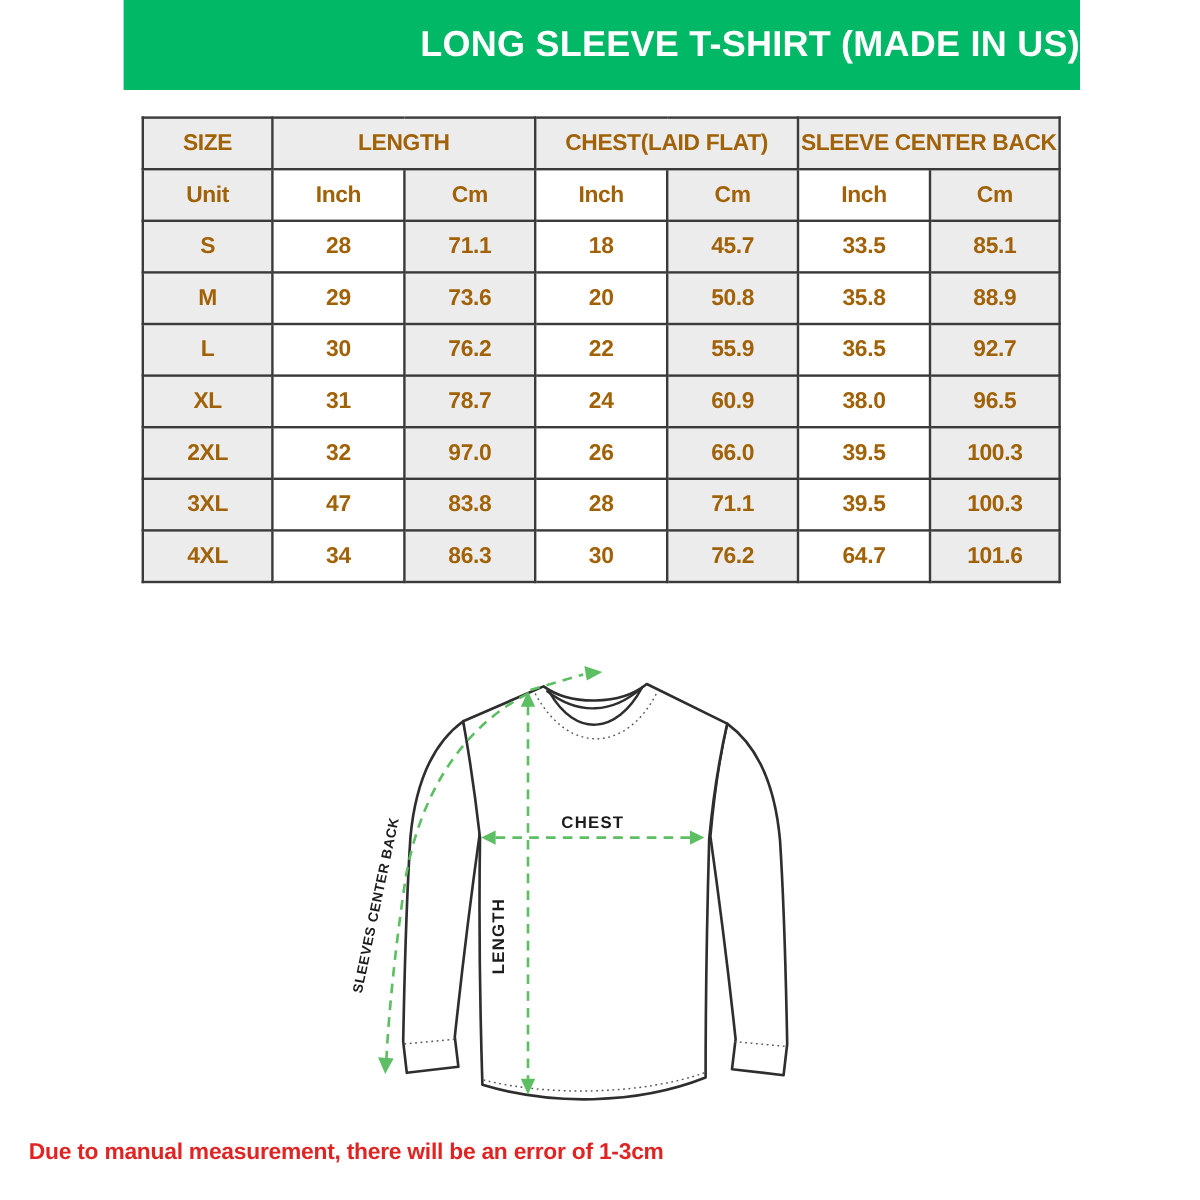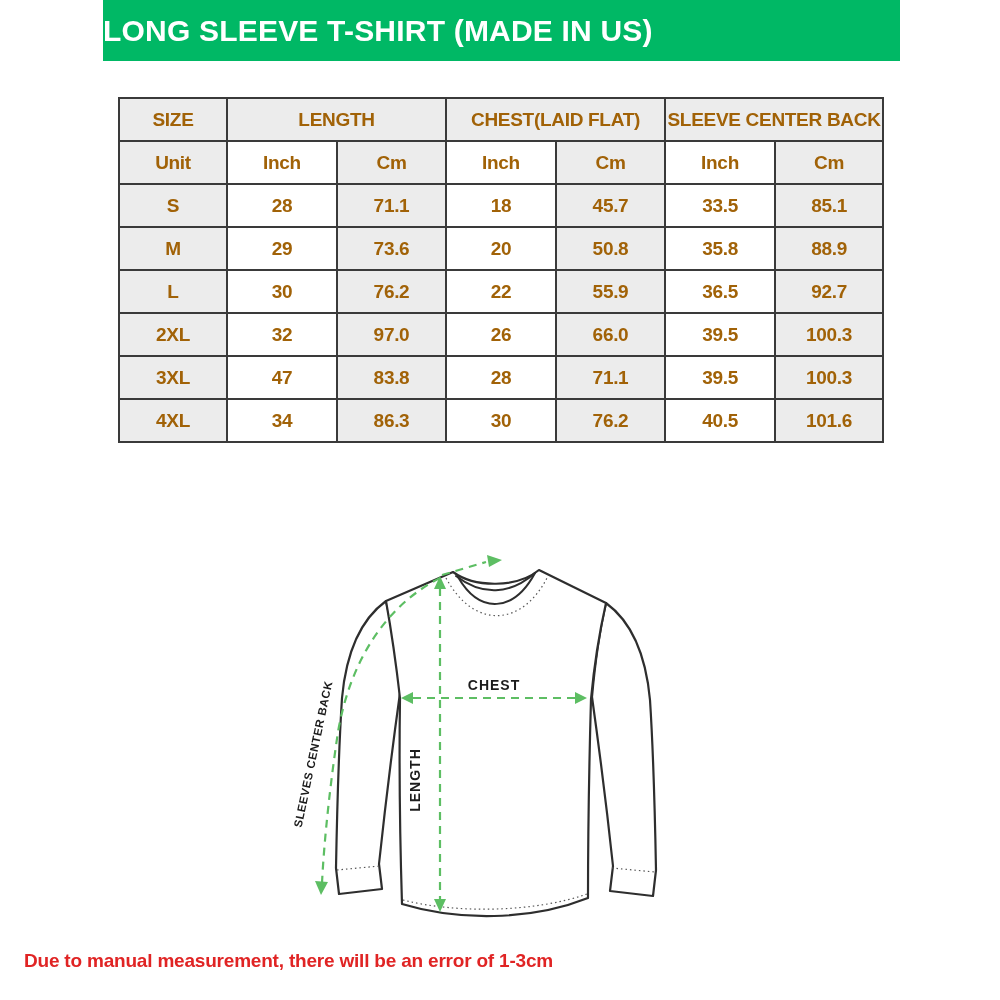--- a/index.html
+++ b/index.html
@@ -13,25 +13,25 @@
     width: 1000px;
     height: 1000px;
     background: #ffffff;
     overflow: hidden;
   }
   .banner {
     position: absolute;
     left: 103px;
     top: 0;
     width: 797px;
-    height: 61px;
+    height: 75px;
     background: #00b865;
     display: flex;
     align-items: center;
-    justify-content: flex-start;
+    justify-content: flex-end;
   }
   .banner-title {
     color: #ffffff;
     font-size: 30px;
     font-weight: 700;
     letter-spacing: 0.2px;
     white-space: nowrap;
   }
   table.size-chart {
     position: absolute;
@@ -131,20 +131,29 @@
         <tr>
           <td class="gray">L</td>
           <td class="white">30</td>
           <td class="gray">76.2</td>
           <td class="white">22</td>
           <td class="gray">55.9</td>
           <td class="white">36.5</td>
           <td class="gray">92.7</td>
         </tr>
         <tr>
+          <td class="gray">XL</td>
+          <td class="white">31</td>
+          <td class="gray">78.7</td>
+          <td class="white">24</td>
+          <td class="gray">60.9</td>
+          <td class="white">38.0</td>
+          <td class="gray">96.5</td>
+        </tr>
+        <tr>
           <td class="gray">2XL</td>
           <td class="white">32</td>
           <td class="gray">97.0</td>
           <td class="white">26</td>
           <td class="gray">66.0</td>
           <td class="white">39.5</td>
           <td class="gray">100.3</td>
         </tr>
         <tr>
           <td class="gray">3XL</td>
@@ -154,21 +163,21 @@
           <td class="gray">71.1</td>
           <td class="white">39.5</td>
           <td class="gray">100.3</td>
         </tr>
         <tr>
           <td class="gray">4XL</td>
           <td class="white">34</td>
           <td class="gray">86.3</td>
           <td class="white">30</td>
           <td class="gray">76.2</td>
-          <td class="white">40.5</td>
+          <td class="white">64.7</td>
           <td class="gray">101.6</td>
         </tr>
       </tbody>
   </table>
 
   <svg class="shirt-svg" width="430" height="400" viewBox="0 0 430 400">
 
     <g stroke="#2e2e2e" stroke-width="2.2" fill="#ffffff" stroke-linejoin="round" stroke-linecap="round">
       <path d="M96,51 C70,70 56,104 52,148 C48,210 47,264 46,318 L49,344 L92,339 L89,314 C95,258 103,193 110,143 C107,109 102,76 96,51 Z"></path>
       <path d="M316,53 C342,72 356,106 360,150 C364,212 365,266 366,320 L363,346 L320,341 L323,316 C317,260 309,197 302,147 C305,113 310,79 316,53 Z"></path>

